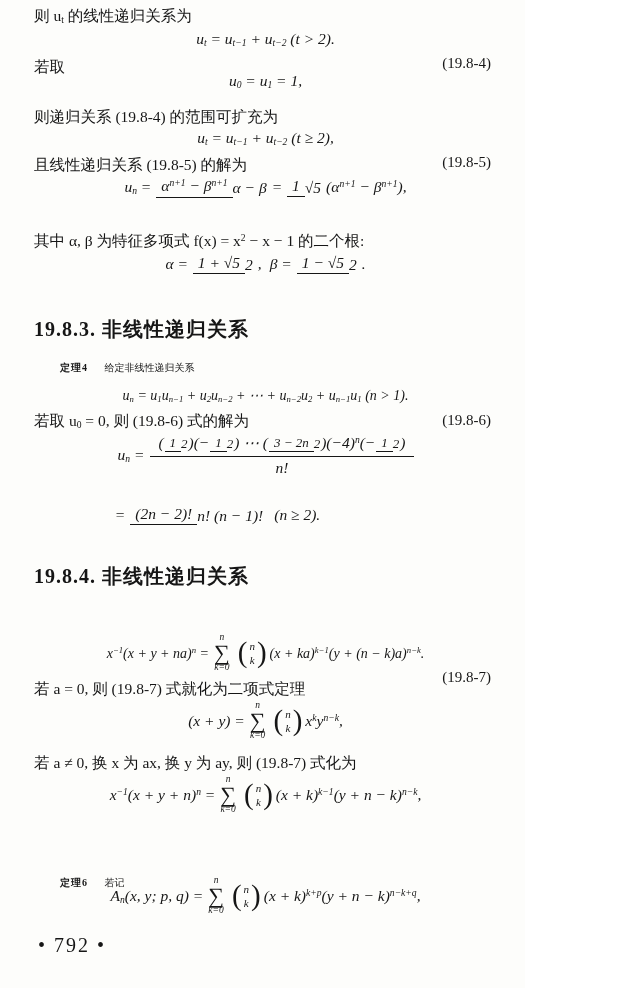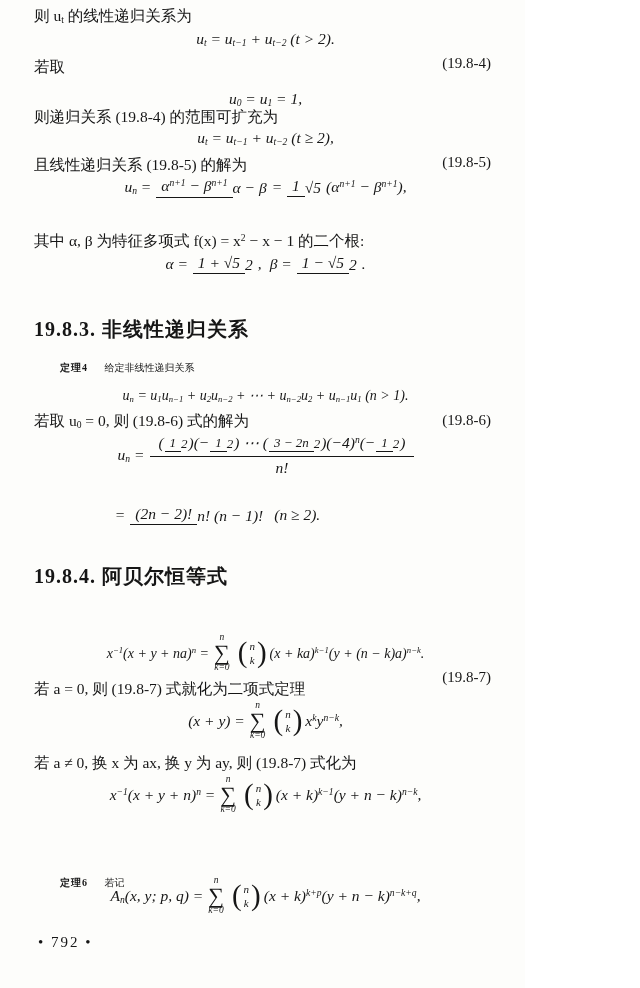--- a/index.html
+++ b/index.html
@@ -30,37 +30,37 @@
   .bf-num{display:inline-flex;align-items:center;border-bottom:1.5px solid #161616;padding:0 8px 3px;}
   .bf-num .frac{margin:0 1px;font-size:13px;}
   .bf-den{padding-top:2px;}
   .shift-left{transform:translateX(-48px);}
   .sum{display:inline-flex;flex-direction:column;align-items:center;margin:0 5px;line-height:1;}
   .sum-top,.sum-bot{font-size:9.5px;font-style:italic;}
   .sum-sym{font-size:22px;font-style:normal;line-height:0.95;}
   .binom{display:inline-flex;align-items:center;margin:0 3px;}
   .bp{font-size:29px;font-style:normal;line-height:0.75;transform:scaleY(1.05);}
   .bstack{display:inline-flex;flex-direction:column;align-items:center;font-size:11px;line-height:1.3;padding:0 2px;}
-  .footer{font-size:15px;font-style:normal;letter-spacing:2px;padding-left:4px;}
+  .footer{font-size:20px;font-style:normal;letter-spacing:2px;padding-left:4px;}
 </style>
 </head>
 <body>
 
 <div class="page">
 
   <p class="txt abs" style="top:6px">则 u<sub>t</sub> 的线性递归关系为</p>
 
   <div class="eq-row abs" style="top:30px">
     <span class="math">u<sub>t</sub> = u<sub>t−1</sub> + u<sub>t−2</sub> (t &gt; 2).</span>
     <span class="eq-tag">(19.8-4)</span>
   </div>
 
   <p class="txt abs" style="top:57px">若取</p>
 
-  <div class="eq-row abs" style="top:90px">
+  <div class="eq-row abs" style="top:72px">
     <span class="math">u<sub>0</sub> = u<sub>1</sub> = 1,</span>
   </div>
 
   <p class="txt abs" style="top:107px">则递归关系 (19.8-4) 的范围可扩充为</p>
 
   <div class="eq-row abs" style="top:129px">
     <span class="math">u<sub>t</sub> = u<sub>t−1</sub> + u<sub>t−2</sub> (t ≥ 2),</span>
     <span class="eq-tag">(19.8-5)</span>
   </div>
 
@@ -143,21 +143,21 @@
 
   <div class="eq-row abs shift-left" style="top:505px">
     <span class="math">=</span>
     <span class="frac">
       <span class="num">(2n − 2)!</span>
       <span class="den">n! (n − 1)!</span>
     </span>
     <span class="math" style="margin-left:6px">(n ≥ 2).</span>
   </div>
 
-  <h2 class="heading abs" style="top:563px">19.8.4. 阿贝尔恒等式</h2>
+  <h2 class="heading abs" style="top:563px">19.8.4. 非线性递归关系</h2>
 
 
   <div class="eq-row tight abs" style="top:633px">
     <span class="math">x<sup>−1</sup>(x + y + na)<sup>n</sup> =</span>
     <span class="sum">
       <span class="sum-top">n</span>
       <span class="sum-sym">∑</span>
       <span class="sum-bot">k=0</span>
     </span>
     <span class="binom">

